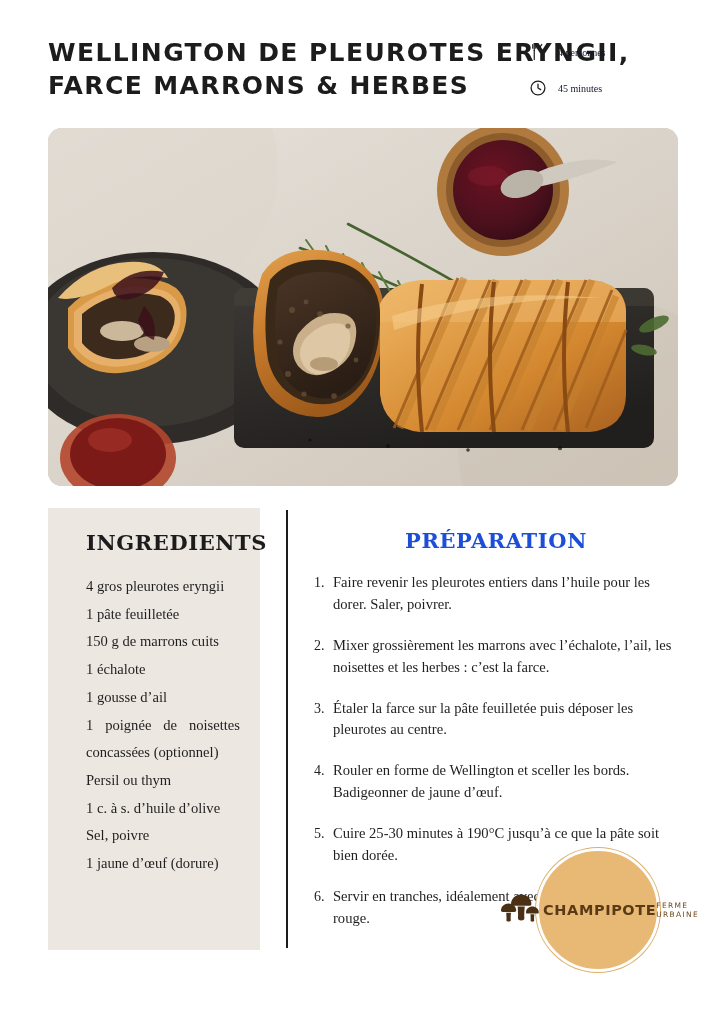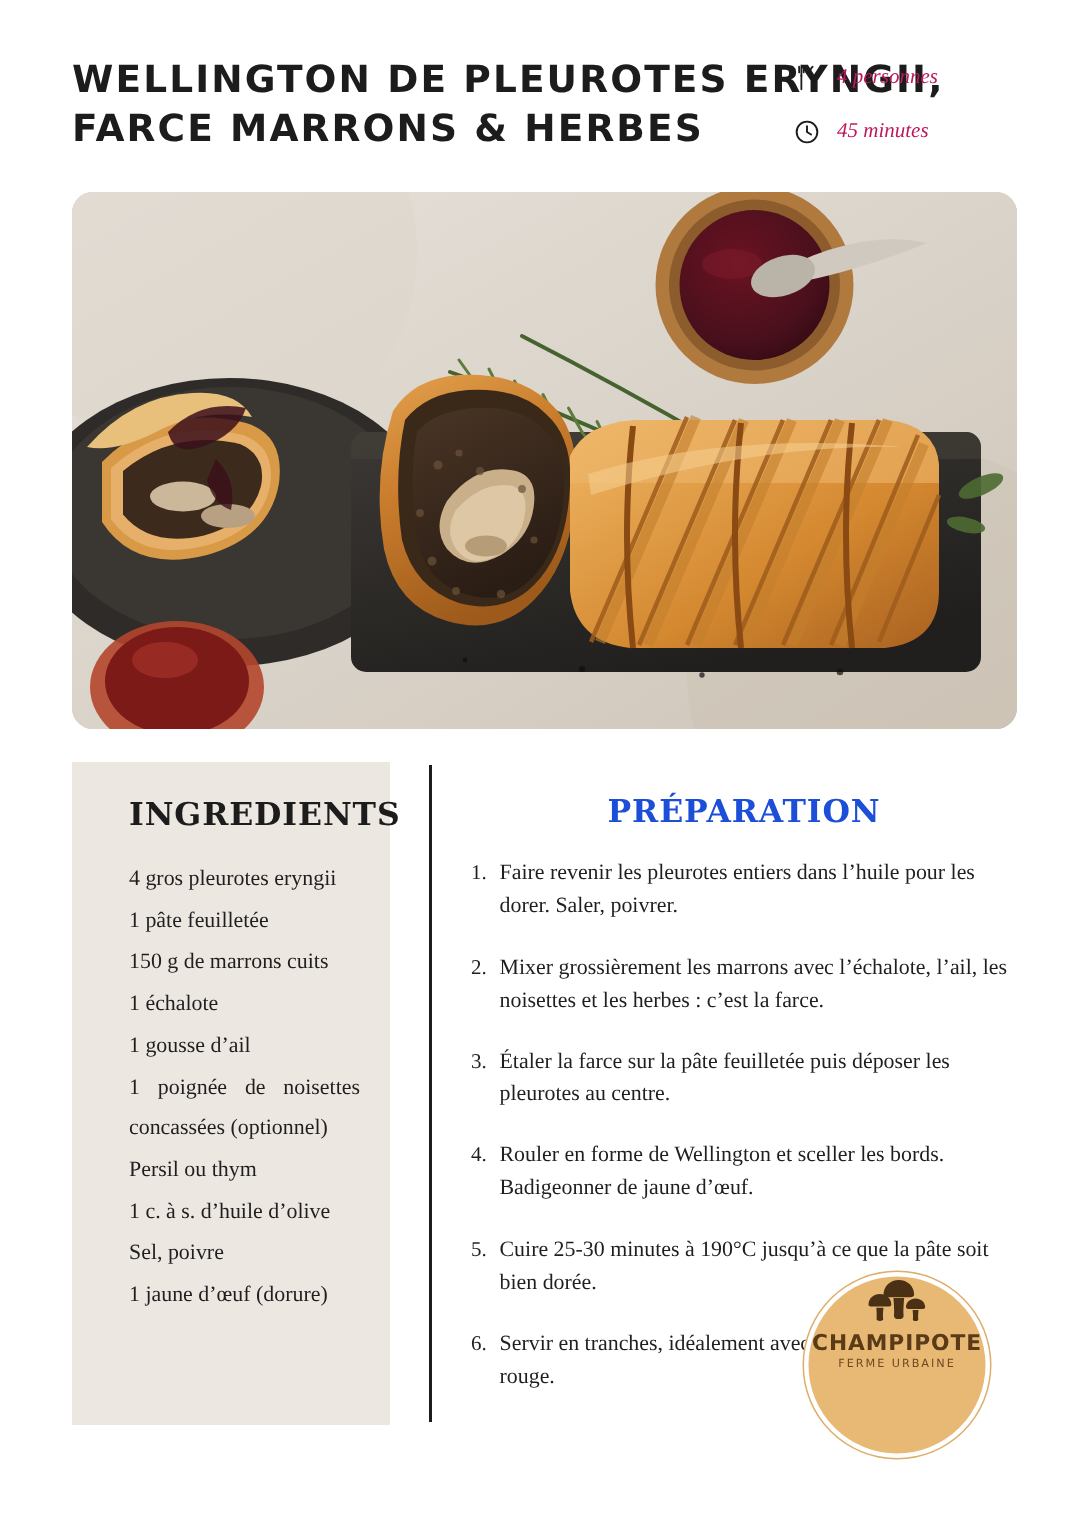--- a/index.html
+++ b/index.html
@@ -50,23 +50,22 @@
     width: 20px;
     height: 20px;
     display: flex;
     align-items: center;
     justify-content: center;
     color: #1c1c1c;
     flex: 0 0 auto;
   }
   .meta-text {
     font-family: "Liberation Serif", serif;
-    font-size: 14px;
-    color: #be185d;
-    font-style: italic;
+    font-size: 10px;
+    color: #0f172a;
   }
 
   
   .hero {
     margin: 14px 48px 0 48px;
     height: 358px;
     border-radius: 14px;
     overflow: hidden;
     position: relative;
     background: #cfc6bb;
@@ -146,23 +145,23 @@
   .logo {
     position: absolute;
     right: 66px;
     bottom: 52px;
     width: 124px;
     height: 124px;
     border-radius: 50%;
     background: #e8b974;
     border: 3px solid #ffffff;
     display: flex;
-    flex-direction: column;
+    flex-direction: row;
     align-items: center;
-    justify-content: flex-start;
+    justify-content: center;
     box-shadow: 0 0 0 1px #dcae6a;
   }
   .logo-mark { margin-bottom: 2px; }
   .logo-name {
     font-family: "DejaVu Sans", sans-serif;
     font-weight: bold;
     font-size: 14.5px;
     letter-spacing: 0.6px;
     color: #5a3a17;
   }

